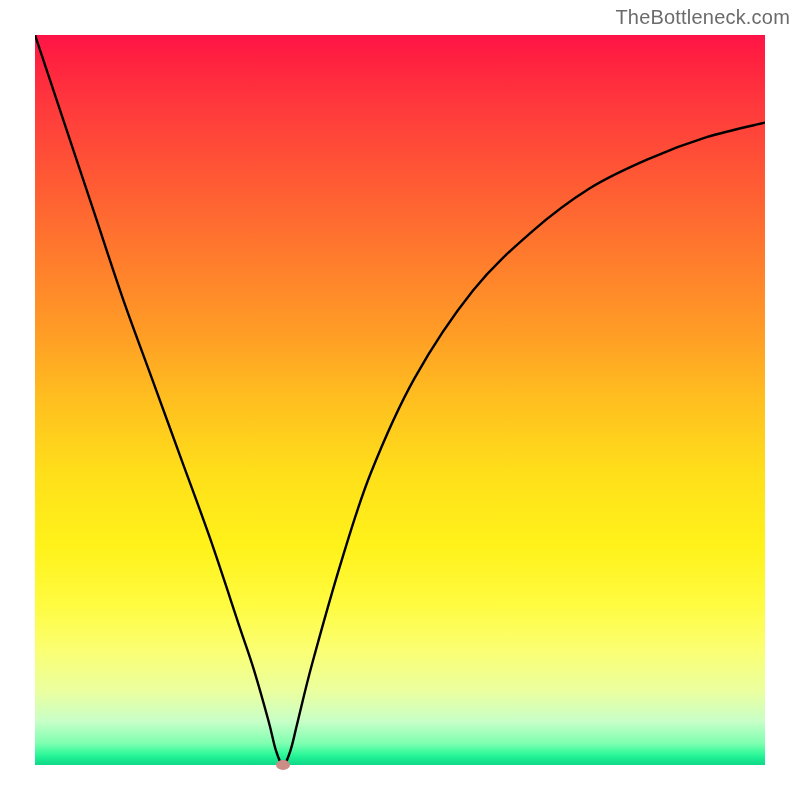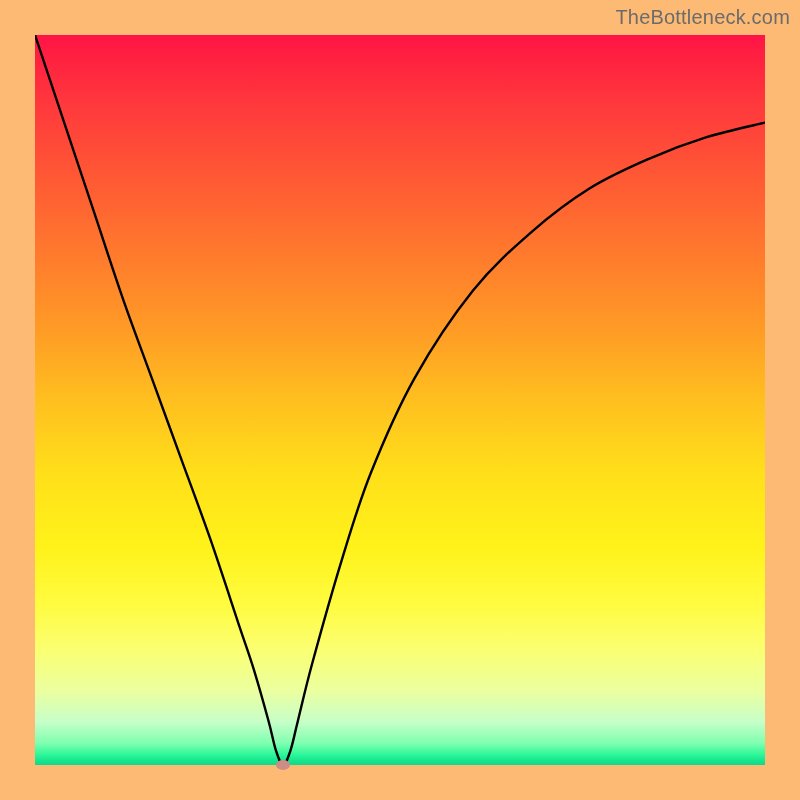--- a/index.html
+++ b/index.html
@@ -8,21 +8,21 @@
     width: 800px;
     height: 800px;
     overflow: hidden;
     background: #000;
     font-family: Arial, Helvetica, sans-serif;
   }
   .frame {
     position: relative;
     width: 800px;
     height: 800px;
-    background: #fdba74;
+    background: #ffffff;
   }
   .plot-area {
     position: absolute;
     left: 35px;
     top: 35px;
     width: 730px;
     height: 730px;
     background: linear-gradient(to bottom,
       #ff1347 0%,
       #ff2040 3%,

